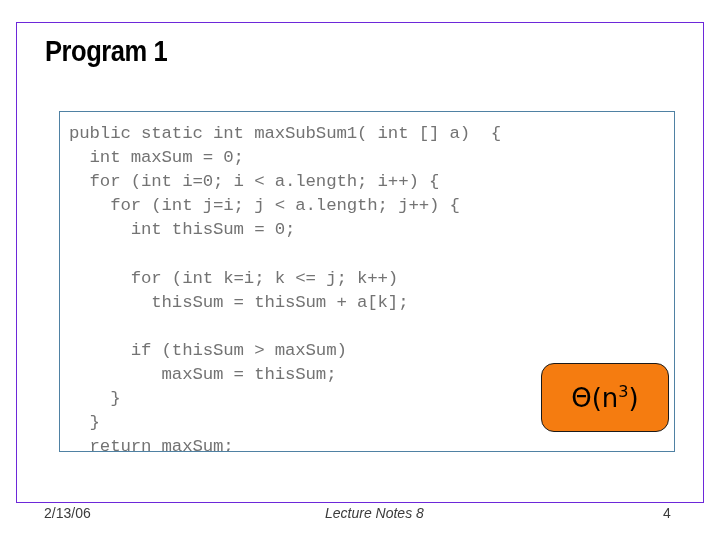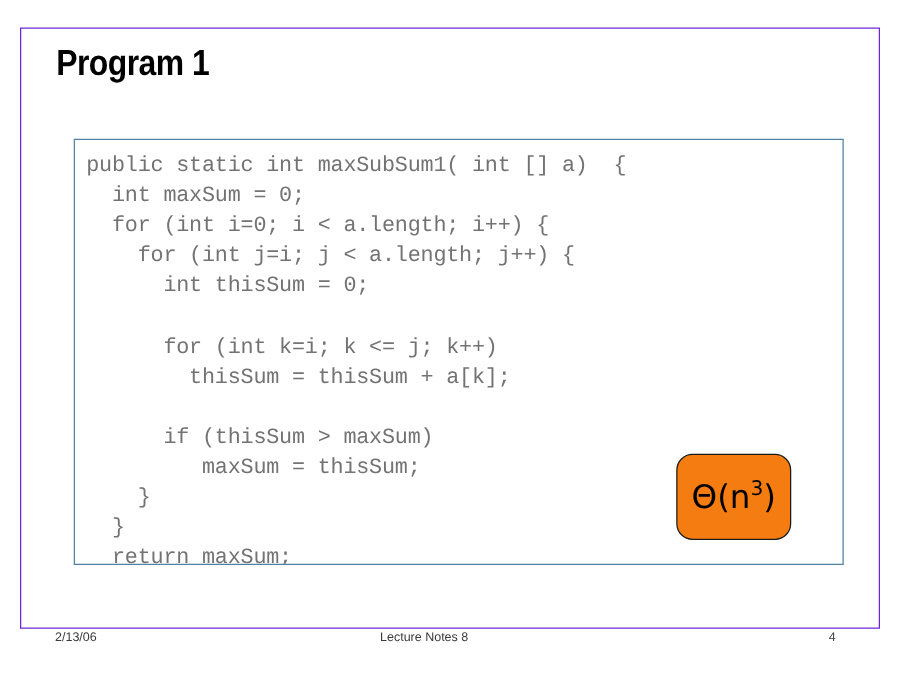--- a/index.html
+++ b/index.html
@@ -63,21 +63,21 @@
     color: #737373;
     white-space: pre;
     letter-spacing: -0.15px;
   }
 
   
   #badge {
     position: absolute;
     left: 524px;
     top: 340px;
-    width: 92px;
+    width: 128px;
     height: 69px;
     background: #f57c10;
     border: 1px solid #1a1a1a;
     border-radius: 13px;
     box-sizing: border-box;
     display: flex;
     align-items: center;
     justify-content: center;
   }
   #badge-label {
@@ -93,31 +93,31 @@
     line-height: 0;
   }
 
   
   #footer {
     position: absolute;
     left: 0;
     top: 505px;
     width: 720px;
     height: 24px;
-    font-size: 10px;
+    font-size: 14px;
     color: #3b3b3b;
     font-family: "Liberation Sans Narrow", "Liberation Sans", sans-serif;
   }
   #footer span {
     position: absolute;
     top: 0;
     white-space: nowrap;
   }
   #footer-date  { left: 44px; }
-  #footer-title { left: 304px; }
+  #footer-title { left: 325px; font-style: italic; }
   #footer-page  { left: 663px; }
 </style>
 </head>
 <body>
 
 <div id="slide">
 
   <div id="title">Program 1</div>
 
   <div id="code-box">

